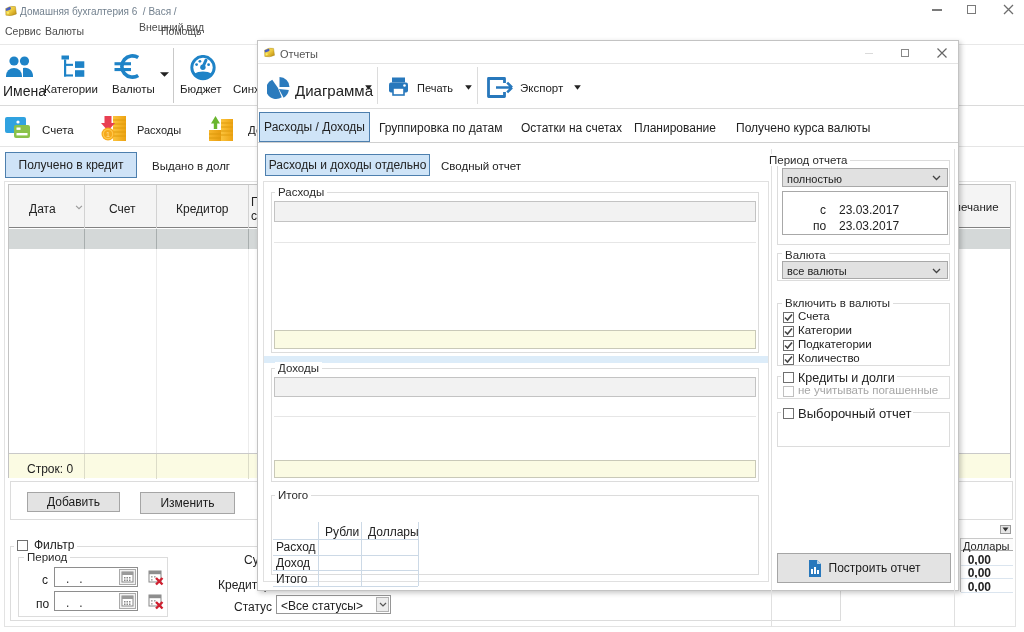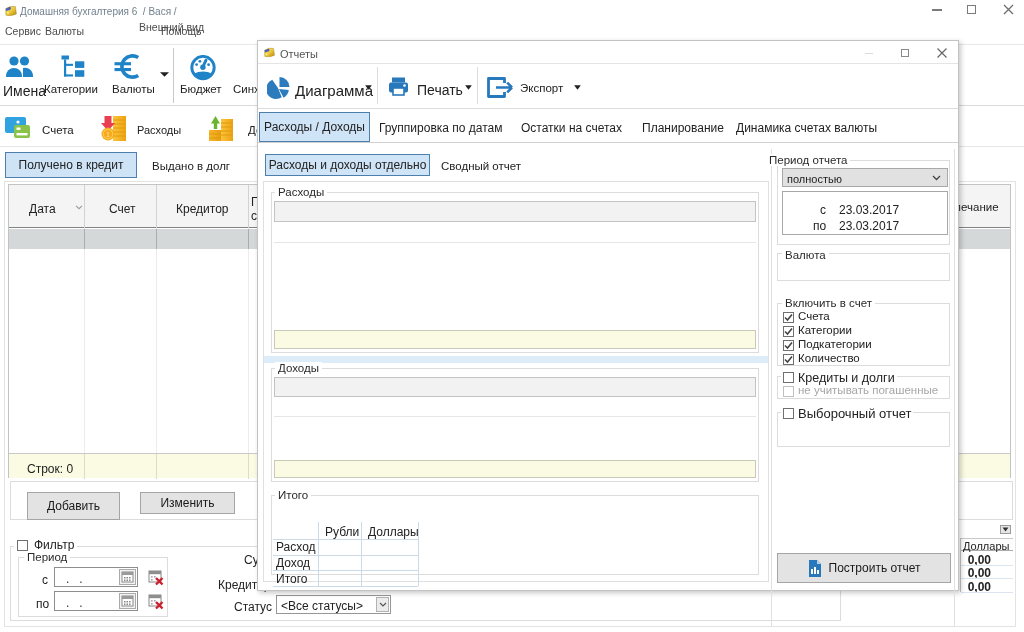--- a/index.html
+++ b/index.html
@@ -184,21 +184,21 @@
 
   <div style="position:absolute;left:0;top:268px;width:100%;height:25px;background:#fbfbe3;border-top:1px solid #c9c9c9;">
     <div style="position:absolute;left:75px;top:0;width:1px;height:25px;background:#dcdcc8;"></div>
     <div style="position:absolute;left:147px;top:0;width:1px;height:25px;background:#dcdcc8;"></div>
     <div style="position:absolute;left:239px;top:0;width:1px;height:25px;background:#dcdcc8;"></div>
     <div class="tx" style="left:18px;top:8px;">Строк:  0</div>
   </div>
 </div>
 
 <div class="gb" style="left:10px;top:481px;width:1003px;height:39px;"></div>
-<div class="btn" style="left:27px;top:492px;width:93px;height:28px;">Добавить</div>
+<div class="btn" style="left:27px;top:492px;width:93px;height:20px;">Добавить</div>
 <div class="btn" style="left:140px;top:492px;width:95px;height:22px;">Изменить</div>
 
 <div class="gb" style="left:10px;top:546px;width:831px;height:75px;"></div>
 <div class="a" style="left:14px;top:538px;background:#fff;padding:0 3px;display:flex;align-items:center;gap:6px;">
     <span class="cb" style="position:static;"></span>
     <span>Фильтр</span>
   </div>
 <div class="gb" style="left:18px;top:557px;width:150px;height:60px;"></div>
 <div class="gl" style="left:24px;top:551px;">Период</div>
 <div class="tx" style="left:42px;top:573px;">с</div>
@@ -330,42 +330,42 @@
     </svg>
   <div class="sep-v" style="left:119px;top:26px;height:37px;background:#dcdcdc;"></div>
   <div class="a" style="left:130px;top:36px;">
       <svg width="21" height="21" viewBox="0 0 21 21">
         <rect x="4" y="0.5" width="13" height="5" fill="#2878bc"></rect>
         <rect x="1" y="5.5" width="19" height="10" rx="2" fill="#2878bc"></rect>
         <circle cx="16.5" cy="8.5" r="1.3" fill="#fff"></circle>
         <rect x="5" y="11" width="11" height="7" fill="#fff" stroke="#2878bc" stroke-width="1.6"></rect>
       </svg>
     </div>
-  <div class="tx" style="left:159px;top:41px;font-size:14px;">Печать</div>
+  <div class="tx" style="left:159px;top:41px;font-size:11px;">Печать</div>
   <svg class="a" style="left:207px;top:44px;" width="7" height="5" viewBox="0 0 8 6">
       <path d="M0 0.3 h8 l-4 5.4z" fill="#222"></path>
     </svg>
   <div class="sep-v" style="left:219px;top:26px;height:37px;background:#dcdcdc;"></div>
   <div class="a" style="left:229px;top:36px;">
       <svg width="29" height="21" viewBox="0 0 29 21">
         <path d="M17.5 6 V1.5 H1.5 V19.5 H17.5 V15" fill="none" stroke="#2878bc" stroke-width="2.8" stroke-linejoin="round"></path>
         <path d="M9 10.5 h16 M25 10.5 l-4.8 -4.8 M25 10.5 l-4.8 4.8" stroke="#2878bc" stroke-width="2.5" fill="none"></path>
       </svg>
     </div>
   <div class="tx" style="left:262px;top:41px;font-size:11.5px;">Экспорт</div>
   <svg class="a" style="left:316px;top:44px;" width="7" height="5" viewBox="0 0 8 6">
       <path d="M0 0.3 h8 l-4 5.4z" fill="#222"></path>
     </svg>
   <div class="a" style="left:0;top:67px;width:700px;height:1px;background:#dcdcdc;"></div>
 
   <div class="a" style="left:1px;top:71px;width:111px;height:30px;background:#cfe4f7;border:1px solid #4d7fae;display:flex;align-items:center;justify-content:center;">Расходы / Доходы</div>
   <div class="tx" style="left:121px;top:80px;">Группировка по датам</div>
   <div class="tx" style="left:263px;top:80px;">Остатки на счетах</div>
-  <div class="tx" style="left:384px;top:80px;text-align:right;">Планирование</div>
-  <div class="tx" style="left:478px;top:80px;">Динамика счетах валюты</div>
+  <div class="tx" style="left:376px;top:80px;text-align:right;">Планирование</div>
+  <div class="tx" style="left:478px;top:80px;">Получено курса валюты</div>
   <div class="a" style="left:0;top:101px;width:700px;height:1px;background:#d0d0d0;"></div>
 
   <div class="a" style="left:7px;top:113px;width:165px;height:22px;background:#cfe4f7;border:1px solid #4d7fae;display:flex;align-items:center;justify-content:center;">Расходы и доходы отдельно</div>
   <div class="tx" style="left:183px;top:119px;font-size:11.5px;">Сводный отчет</div>
 
   <div class="a" style="left:5px;top:140px;width:506px;height:401px;border:1px solid #e0e0e0;"></div>
 
   <div class="gb" style="left:13px;top:151px;width:488px;height:161px;"></div>
   <div class="gl" style="left:17px;top:145px;">Расходы</div>
   <div class="a" style="left:16px;top:160px;width:482px;height:21px;background:#f2f2f2;border:1px solid #c3c3c3;"></div>
@@ -410,23 +410,29 @@
   </div>
   <div class="a" style="left:524px;top:150px;width:166px;height:44px;background:#fff;border:1px solid #a8a8a8;">
     <div class="tx" style="left:37px;top:11px;">с</div>
     <div class="tx" style="left:56px;top:11px;">23.03.2017</div>
     <div class="tx" style="left:30px;top:27px;">по</div>
     <div class="tx" style="left:56px;top:27px;">23.03.2017</div>
   </div>
 
   <div class="gb" style="left:519px;top:212px;width:173px;height:28px;"></div>
   <div class="gl" style="left:524px;top:208px;">Валюта</div>
+  <div class="a" style="left:524px;top:220px;width:166px;height:18px;background:#e1e1e1;border:1px solid #a8a8a8;">
+    <div class="tx" style="left:4px;top:3px;font-size:11px;">все валюты</div>
+    <svg class="a" style="right:6px;top:6px;" width="9" height="6" viewBox="0 0 9 6">
+        <path d="M1 1 l3.5 3.5 L8 1" stroke="#444" stroke-width="1.3" fill="none"></path>
+      </svg>
+  </div>
 
   <div class="gb" style="left:519px;top:262px;width:173px;height:63px;"></div>
-  <div class="gl" style="left:524px;top:256px;">Включить в счет</div>
+  <div class="gl" style="left:524px;top:256px;">Включить в валюты</div>
   <div class="cb" style="left:525px;top:271px;">
       <svg width="9" height="9" viewBox="0 0 9 9">
         <path d="M1 4.5 l2.5 2.5 L8 1.5" stroke="#444" stroke-width="1.6" fill="none"></path>
       </svg>
     </div>
   <div class="tx" style="left:540px;top:269px;font-size:11.5px;">Счета</div>
   <div class="cb" style="left:525px;top:285px;">
       <svg width="9" height="9" viewBox="0 0 9 9">
         <path d="M1 4.5 l2.5 2.5 L8 1.5" stroke="#444" stroke-width="1.6" fill="none"></path>
       </svg>

